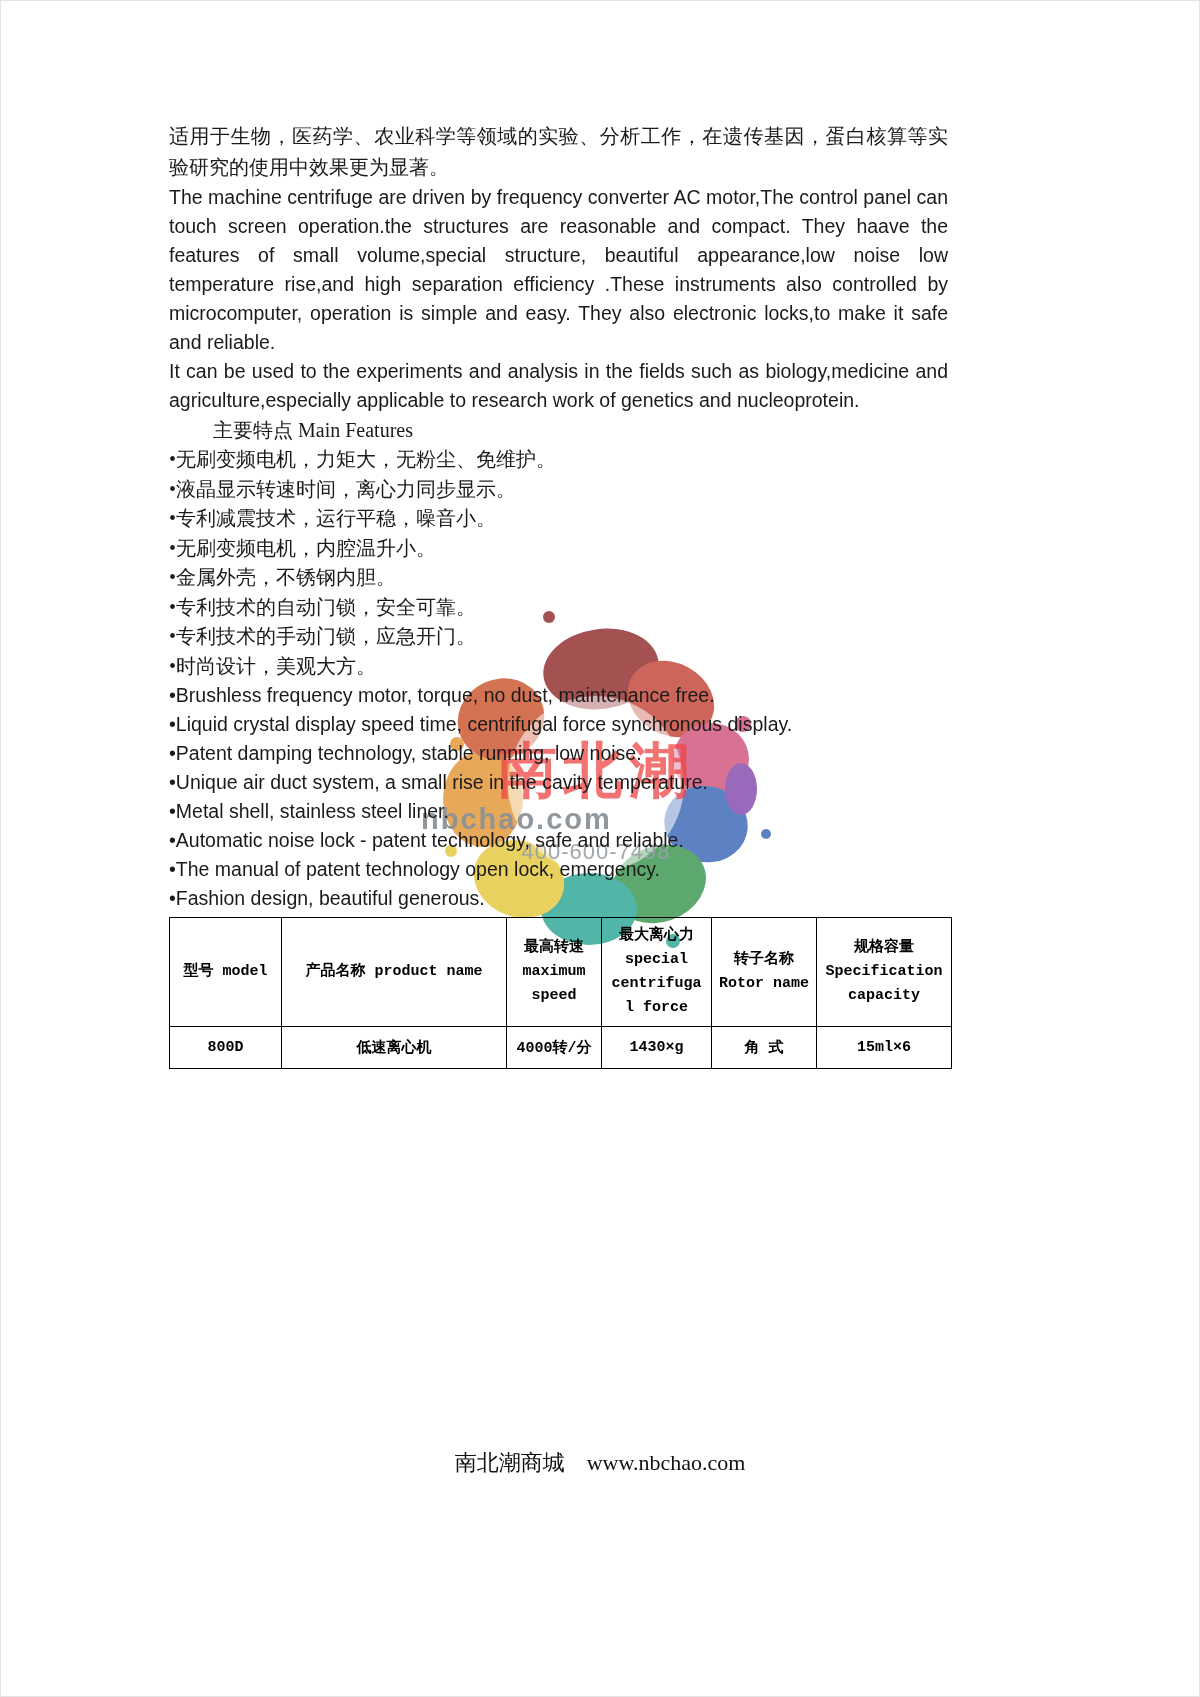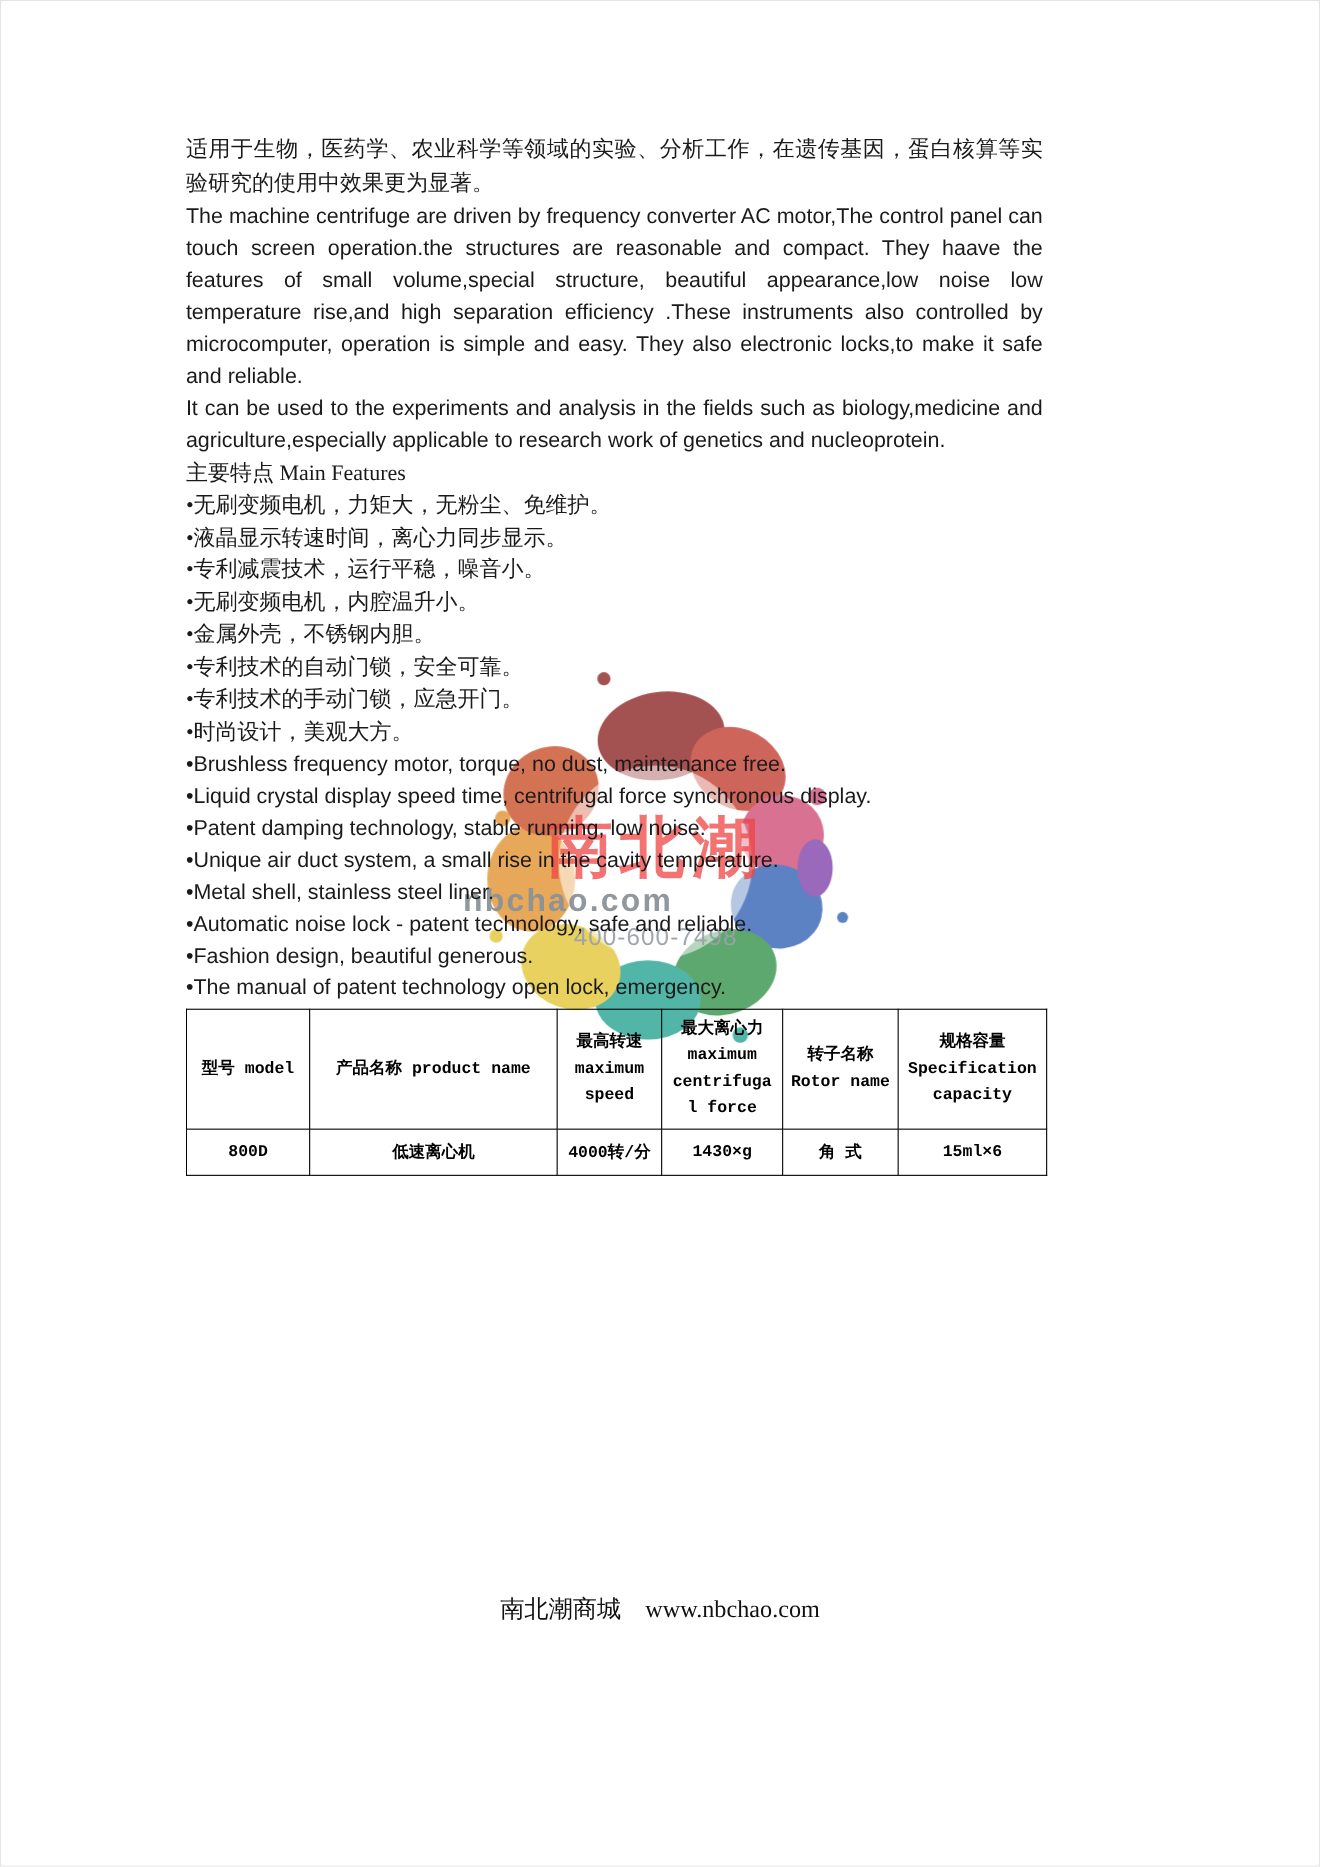--- a/index.html
+++ b/index.html
@@ -25,21 +25,21 @@
     font-family: "Liberation Serif", serif;
     font-size: 20px;
     line-height: 31px;
   }
   .en {
     font-family: "Liberation Sans", sans-serif;
     font-size: 19.5px;
     line-height: 29px;
   }
   .just { text-align: justify; }
-  .heading { line-height: 30px; }
+  .heading { line-height: 30px; margin-left: 44px; }
   ul.features { list-style: none; margin: 0; padding: 0; }
   ul.features.cn li {
     font-family: "Liberation Serif", serif;
     font-size: 20px;
     line-height: 29.5px;
   }
   ul.features.en li {
     font-family: Liberation Sans, sans-serif;
     font-size: 19.5px;
     line-height: 29px;
@@ -186,43 +186,43 @@
       <li>•时尚设计，美观大方。</li>
     </ul>
 
     <ul class="features en">
       <li>•Brushless frequency motor, torque, no dust, maintenance free.</li>
       <li>•Liquid crystal display speed time, centrifugal force synchronous display.</li>
       <li>•Patent damping technology, stable running, low noise.</li>
       <li>•Unique air duct system, a small rise in the cavity temperature.</li>
       <li>•Metal shell, stainless steel liner.</li>
       <li>•Automatic noise lock - patent technology, safe and reliable.</li>
+      <li>•The manual of patent technology open lock, emergency.</li>
       <li>•Fashion design, beautiful generous.</li>
-      <li>•The manual of patent technology open lock, emergency.</li>
     </ul>
 
 
     <table class="price-table">
       <colgroup>
         <col style="width:112px">
         <col style="width:225px">
         <col style="width:95px">
         <col style="width:110px">
         <col style="width:105px">
         <col style="width:135px">
       </colgroup>
       <thead>
         <tr>
           <th>型号 model</th>
           <th>产品名称 product name</th>
           <th>最高转速
 maximum
 speed</th>
           <th>最大离心力
-maximum
+special
 centrifuga
 l force</th>
           <th>转子名称
 Rotor name</th>
           <th>规格容量
 Specification
 capacity</th>
         </tr>
       </thead>
       <tbody>

